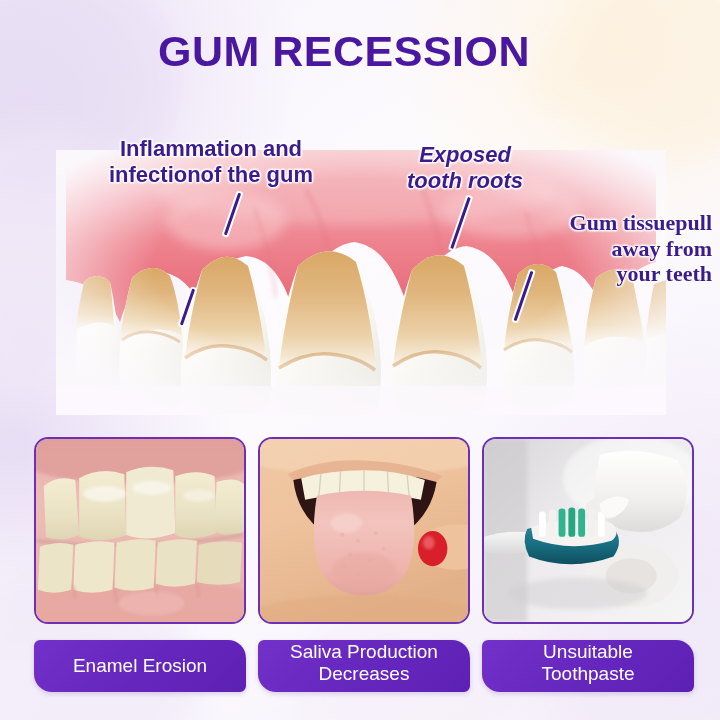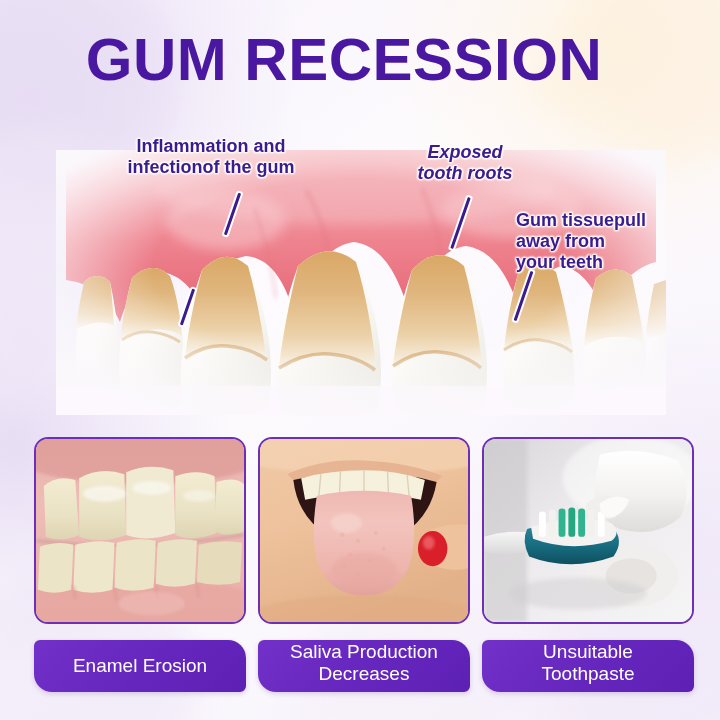--- a/index.html
+++ b/index.html
@@ -26,47 +26,47 @@
   .p2{ left:-50px; top:120px; width:210px; height:260px; background:#efe7f7; transform:rotate(-22deg); }
   .p3{ right:-60px; top:-50px; width:220px; height:210px; background:#fdf0db; transform:rotate(30deg); }
   .p4{ left:-40px; bottom:-60px; width:240px; height:210px; background:#ece4f6; transform:rotate(12deg); }
   .p5{ right:-80px; bottom:-40px; width:260px; height:220px; background:#f1eaf8; transform:rotate(-16deg); }
   .p6{ left:300px; top:600px; width:260px; height:160px; background:#f5eff9; transform:rotate(6deg); }
 
   
   #title{
     position:absolute; top:28px; left:0; width:688px;
     text-align:center;
-    font-size:60px; font-weight:bold; letter-spacing:.5px;
+    font-size:43px; font-weight:bold; letter-spacing:.5px;
     color:#4a18a0;
     line-height:1.08;
   }
 
   
   #illus{
     position:absolute; left:56px; top:150px; width:610px; height:265px;
   }
   .gumsvg{ position:absolute; inset:0; width:100%; height:100%; }
 
   
   .callout{
     position:absolute;
     color:#3b1b8e;
     font-weight:bold;
-    font-size:18px;
+    font-size:22px;
     line-height:1.17;
     text-shadow:
       0 0 3px #fff, 0 0 3px #fff, 1px 1px 2px #fff, -1px -1px 2px #fff,
       1px -1px 2px #fff, -1px 1px 2px #fff;
     white-space:pre-line;
   }
   #cl-inflammation{ left:86px; top:136px; width:250px; text-align:center; }
   #cl-gradual{ left:18px; top:226px; width:190px; text-align:center; }
   #cl-exposed{ left:400px; top:142px; width:130px; text-align:center;font-style:italic; }
-  #cl-gumpull{ left:516px; top:210px; width:196px; text-align:left; }
+  #cl-gumpull{ left:516px; top:210px; width:196px; text-align:right;font-family:Liberation Serif, serif; }
 
   .leader{ position:absolute; }
   .leader span{
     display:block; width:100%; height:100%;
     background:#3b1b8e;
     box-shadow:0 0 0 2px #ffffff;
     border-radius:1px;
   }
   #ld-inflammation{ left:231px; top:192px; width:3px; height:44px; transform:rotate(19deg); }
   #ld-gradual{   left:186px; top:288px; width:3px; height:38px; transform:rotate(19deg); }

